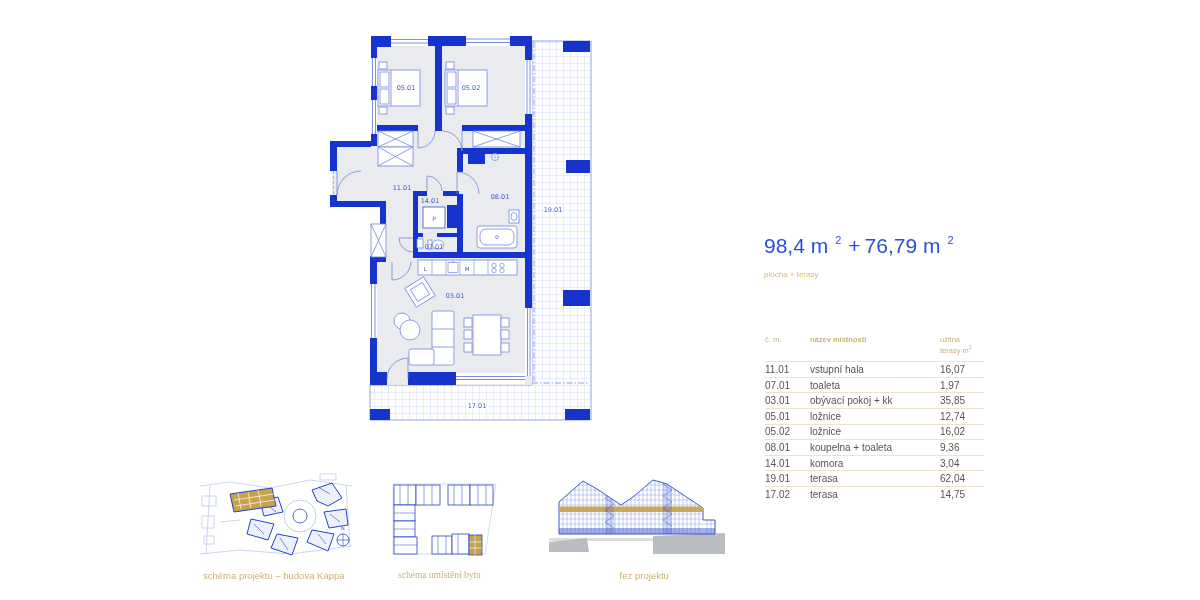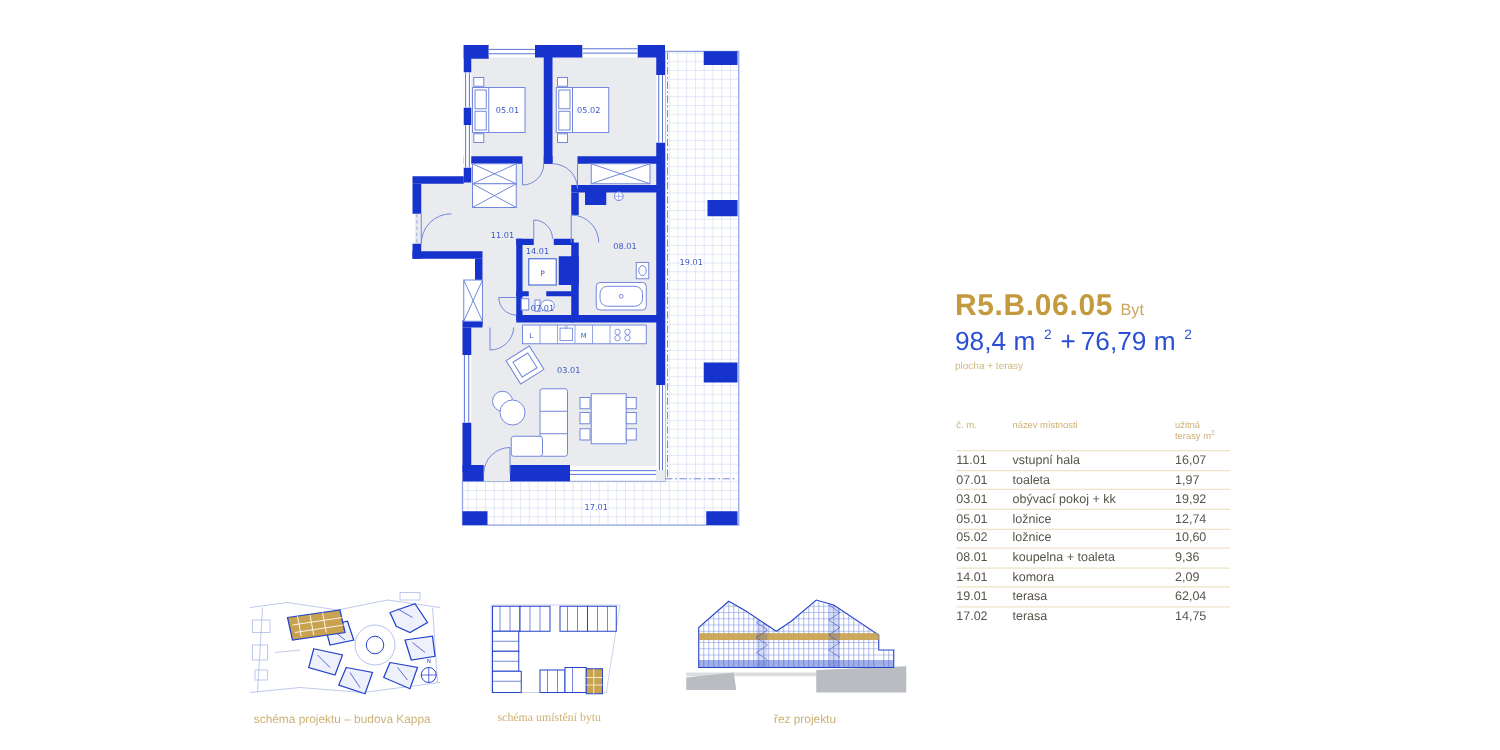--- a/index.html
+++ b/index.html
@@ -5,28 +5,28 @@
   html,body{margin:0;padding:0;background:#fff;}
   #page{position:relative;width:984px;height:600px;background:#ffffff;overflow:hidden;
         font-family:"Liberation Sans",sans-serif;}
   
   #title-block{position:absolute;left:764px;top:231px;width:260px;}
   .unit-code{font-size:24px;font-weight:bold;color:#c49a3f;letter-spacing:0.5px;display:inline;}
   .unit-type{font-size:13px;color:#c9a85e;margin-left:6px;}
   .area-line{margin-top:3px;font-size:21px;color:#2b4fd4;}
   .area-sup{font-size:11px;vertical-align:9px;margin-left:7px;margin-right:3px;}
   .area-plus{margin-left:4px;margin-right:4px;}
-  .area-note{font-size:8px;color:#d2b87e;margin-top:2px;}
+  .area-note{font-size:8px;color:#d2b87e;margin-top:12px;}
   .layout-line{font-size:13px;color:#c9a85e;margin-top:5px;}
   .layout-divider{color:#d8c294;margin:0 7px;}
   
   #room-table{position:absolute;left:765px;top:335px;width:225px;font-size:10px;color:#57544a;}
   .tbl-header{display:flex;color:#cdb173;font-size:7.5px;padding-bottom:6px;}
   .th-number{width:45px;}
-  .th-name{flex:1;}
+  .th-name{flex:1;font-weight:bold;}
   .th-area{width:50px;text-align:left;line-height:1.25;margin-left:35px;}
   .th-area sup{font-size:5.5px;}
   .tbl-row{display:flex;height:14.6px;align-items:center;border-top:1px solid #eee3c8;}
   .td-number{width:45px;}
   .td-name{flex:1;}
   .td-area{width:50px;text-align:left;}
   
   .schematic-caption{position:absolute;font-size:9.5px;color:#cdb173;}
   
   #plan-svg{position:absolute;left:325px;top:28px;}
@@ -221,23 +221,20 @@
       <text x="105" y="175">14.01</text>
       <text x="109" y="221">07.01</text>
       <text x="175" y="171">08.01</text>
       <text x="130" y="270">03.01</text>
       <text x="228" y="184" stroke="#fff" stroke-width="2" paint-order="stroke">19.01</text>
       <text x="152" y="380" stroke="#fff" stroke-width="2" paint-order="stroke">17.01</text>
     </g>
   </svg>
 
   <div id="title-block">
-    <div>
-      <span class="unit-code">R5.B.06.05</span><span class="unit-type">Byt</span>
-    </div>
     <div class="area-line">
       <span>98,4 m</span><span class="area-sup">2</span><span class="area-plus">+</span><span>76,79 m</span><span class="area-sup">2</span>
     </div>
     <div class="area-note">plocha + terasy</div>
   </div>
 
   <div id="room-table">
     <div class="tbl-header">
       <div class="th-number">č. m.</div>
       <div class="th-name">název místnosti</div>
@@ -252,41 +249,41 @@
       <div class="td-area">16,07</div>
     </div>
     <div class="tbl-row">
       <div class="td-number">07.01</div>
       <div class="td-name">toaleta</div>
       <div class="td-area">1,97</div>
     </div>
     <div class="tbl-row">
       <div class="td-number">03.01</div>
       <div class="td-name">obývací pokoj + kk</div>
-      <div class="td-area">19,92</div>
+      <div class="td-area">35,85</div>
     </div>
     <div class="tbl-row">
       <div class="td-number">05.01</div>
       <div class="td-name">ložnice</div>
       <div class="td-area">12,74</div>
     </div>
     <div class="tbl-row">
       <div class="td-number">05.02</div>
       <div class="td-name">ložnice</div>
-      <div class="td-area">10,60</div>
+      <div class="td-area">16,02</div>
     </div>
     <div class="tbl-row">
       <div class="td-number">08.01</div>
       <div class="td-name">koupelna + toaleta</div>
       <div class="td-area">9,36</div>
     </div>
     <div class="tbl-row">
       <div class="td-number">14.01</div>
       <div class="td-name">komora</div>
-      <div class="td-area">2,09</div>
+      <div class="td-area">3,04</div>
     </div>
     <div class="tbl-row">
       <div class="td-number">19.01</div>
       <div class="td-name">terasa</div>
       <div class="td-area">62,04</div>
     </div>
     <div class="tbl-row">
       <div class="td-number">17.02</div>
       <div class="td-name">terasa</div>
       <div class="td-area">14,75</div>

